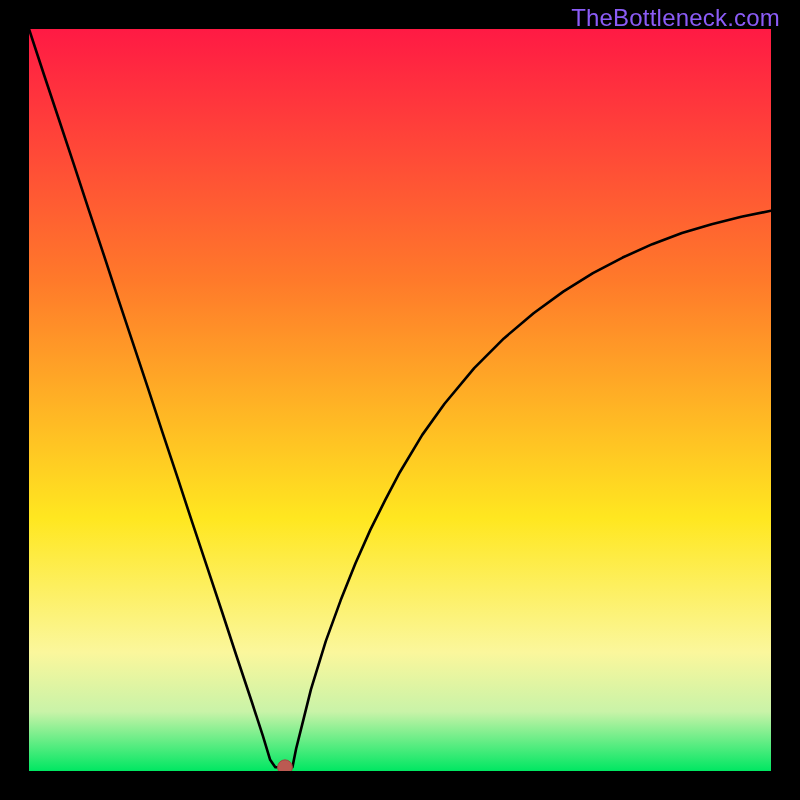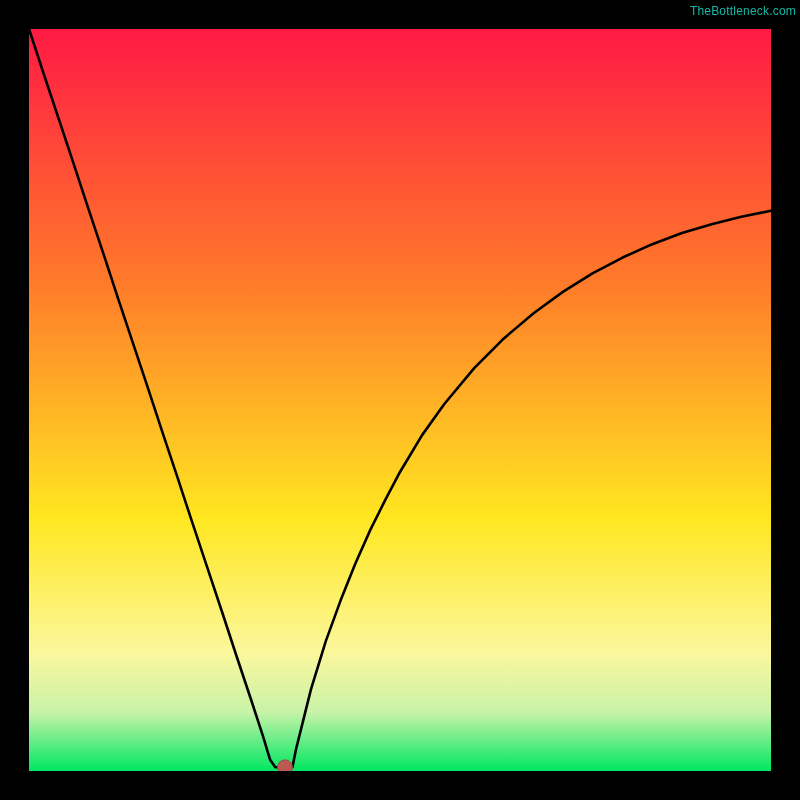--- a/index.html
+++ b/index.html
@@ -13,23 +13,23 @@
   }
   .stage {
     position: relative;
     width: 800px;
     height: 800px;
     background: #000;
   }
   .watermark {
     position: absolute;
     top: 4px;
-    right: 4px;
-    color: #14b8a6;
-    font-size: 12px;
+    right: 20px;
+    color: #8b5cf6;
+    font-size: 24px;
     font-weight: 500;
     letter-spacing: 0.2px;
     user-select: none;
   }
   .plot-frame {
     position: absolute;
     left: 29px;
     top: 29px;
     width: 742px;
     height: 742px;

